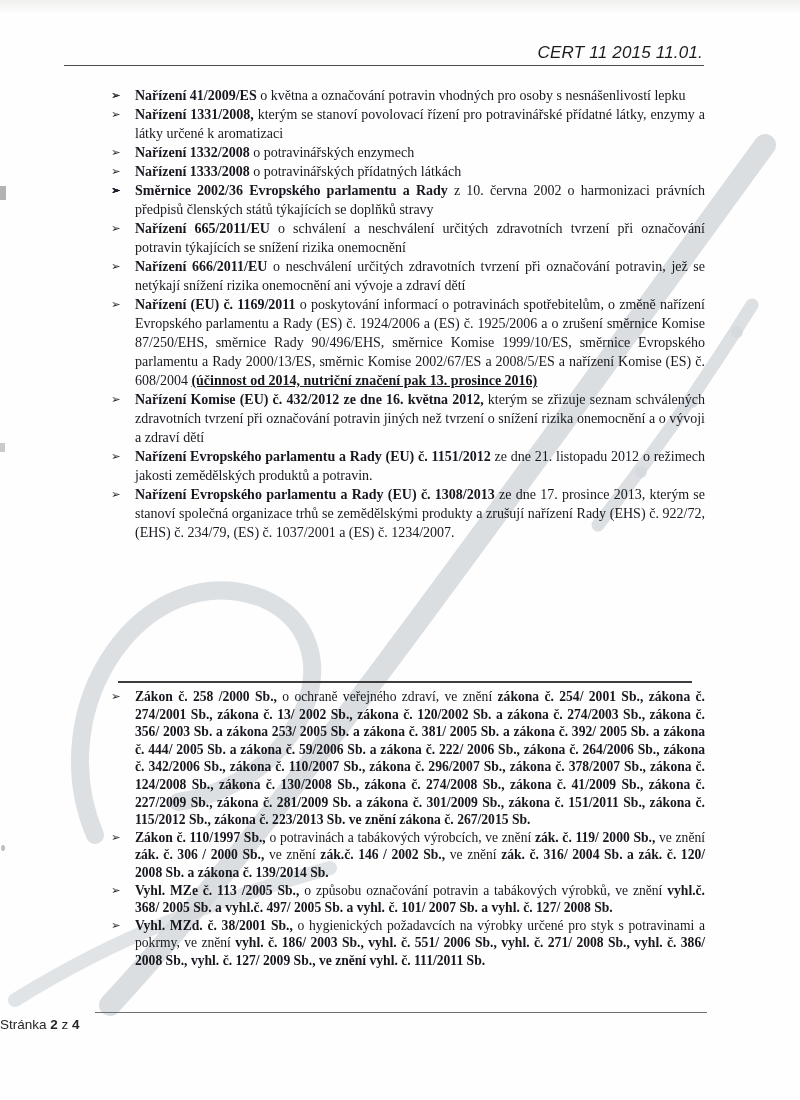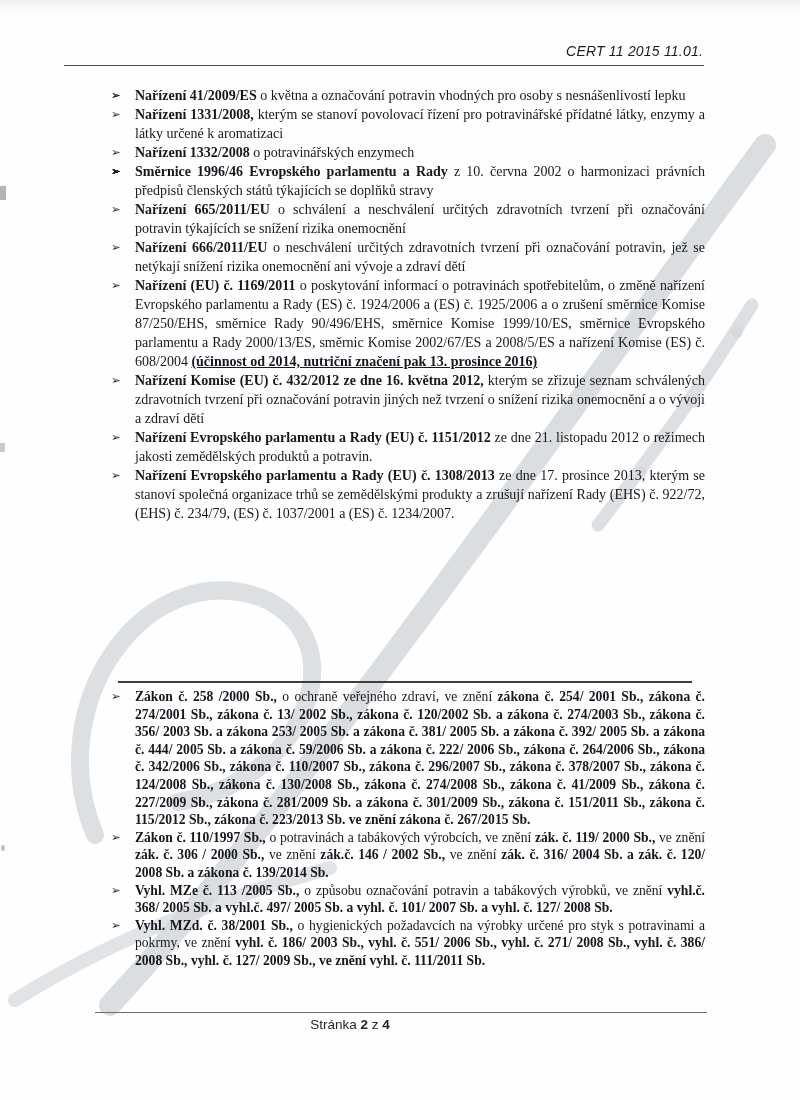--- a/index.html
+++ b/index.html
@@ -7,21 +7,21 @@
     position:relative;width:800px;height:1100px;background:#fefefe;
     background-image:linear-gradient(#f0f0ee 0px,#fefefe 14px);
     overflow:hidden;
     font-family:"Liberation Serif","DejaVu Serif",serif;
     color:#17171f;
   }
   
   .header-ref{
     position:absolute;top:43px;right:97px;
     font-family:"Liberation Sans","DejaVu Sans",sans-serif;
-    font-style:italic;font-size:14px;letter-spacing:.2px;color:#1c1c1c;text-align:right;
+    font-style:italic;font-size:17px;letter-spacing:.2px;color:#1c1c1c;text-align:right;
   }
   .header-rule{position:absolute;top:65px;left:64px;width:640px;height:1px;background:#4e4e4e;}
   
   .watermark{position:absolute;left:0;top:0;pointer-events:none;}
   
   .speck{position:absolute;background:#8b8b8b;}
   .speck1{left:0;top:186px;width:6px;height:14px;opacity:.65;}
   .speck2{left:0;top:443px;width:5px;height:9px;opacity:.45;}
   .speck3{left:1px;top:845px;width:4px;height:6px;border-radius:50%;opacity:.55;}
   
@@ -32,21 +32,21 @@
   .bullet{
     position:absolute;left:-24px;top:0;
     font-family:"DejaVu Sans",sans-serif;font-size:11.5px;color:#1d1d28;
   }
   .b{font-weight:bold;}
   .u{text-decoration:underline;}
   .section-rule{position:absolute;top:681px;left:118px;width:574px;height:2px;background:#3d3d3d;}
   
   .footer-rule{position:absolute;top:1012px;left:95px;width:612px;height:1px;background:#6f6f6f;}
   .footer-text{
-    position:absolute;top:1017px;left:0;width:700px;text-align:center;
+    position:absolute;top:1017px;left:0;width:700px;text-align:left;
     font-family:"Liberation Sans","DejaVu Sans",sans-serif;font-size:13.5px;color:#262626;
   }
 </style>
 </head>
 <body>
 
 <div class="page">
 
   <svg class="watermark" width="800" height="1100" viewBox="0 0 800 1100" aria-hidden="true">
     <g fill="none" stroke="#d4d8dc" stroke-linecap="round">
@@ -67,26 +67,26 @@
   <div class="speck speck3"></div>
 
   <div class="header-ref">CERT 11 2015 11.01.</div>
   <div class="header-rule"></div>
 
   <div class="list list-eu">
       <div class="item"><span class="bullet">➢</span></div>
       <div class="item"><span class="bullet">➢</span><span><span class="b ">Nařízení 41/2009/ES</span><span class=""> o května a označování potravin vhodných pro osoby s nesnášenlivostí lepku</span></span></div>
       <div class="item"><span class="bullet">➢</span><span><span class="b ">Nařízení 1331/2008,</span><span class=""> kterým se stanoví povolovací řízení pro potravinářské přídatné látky, enzymy a látky určené k aromatizaci</span></span></div>
       <div class="item"><span class="bullet">➢</span><span><span class="b ">Nařízení 1332/2008</span><span class=""> o potravinářských enzymech</span></span></div>
+      <div class="item"><span class="bullet">➢</span><span><span class="b ">Nařízení 1333/2008</span><span class=""> o potravinářských přídatných látkách</span></span></div>
       <div class="item"><span class="bullet">➢</span></div>
       <div class="item"><span class="bullet">➢</span></div>
       <div class="item"><span class="bullet">➢</span></div>
       <div class="item"><span class="bullet">➢</span></div>
-      <div class="item"><span class="bullet">➢</span></div>
-      <div class="item"><span class="bullet">➢</span><span><span class="b ">Směrnice 1996/46 Evropského parlamentu a Rady</span><span class=""> z 10. června 2002 o harmonizaci právních předpisů členských států týkajících se doplňků stravy</span></span></div>
+      <div class="item"><span class="bullet">➢</span><span><span class="b ">Směrnice 2002/36 Evropského parlamentu a Rady</span><span class=""> z 10. června 2002 o harmonizaci právních předpisů členských států týkajících se doplňků stravy</span></span></div>
       <div class="item"><span class="bullet">➢</span><span><span class="b ">Nařízení 665/2011/EU</span><span class=""> o schválení a neschválení určitých zdravotních tvrzení při označování potravin týkajících se snížení rizika onemocnění</span></span></div>
       <div class="item"><span class="bullet">➢</span><span><span class="b ">Nařízení 666/2011/EU</span><span class=""> o neschválení určitých zdravotních tvrzení při označování potravin, jež se netýkají snížení rizika onemocnění ani vývoje a zdraví dětí</span></span></div>
       <div class="item"><span class="bullet">➢</span><span><span class="b ">Nařízení (EU) č. 1169/2011</span><span class="">  o poskytování informací o potravinách spotřebitelům, o změně nařízení Evropského parlamentu a Rady (ES) č. 1924/2006 a (ES) č. 1925/2006 a o zrušení směrnice Komise 87/250/EHS, směrnice Rady 90/496/EHS, směrnice Komise 1999/10/ES, směrnice Evropského parlamentu a Rady 2000/13/ES, směrnic Komise 2002/67/ES a 2008/5/ES a nařízení Komise (ES) č. 608/2004 </span><span class="b u">(účinnost od 2014, nutriční značení pak 13. prosince 2016)</span></span></div>
       <div class="item"><span class="bullet">➢</span><span><span class="b ">Nařízení Komise (EU) č. 432/2012  ze dne 16. května 2012,</span><span class=""> kterým se zřizuje seznam schválených zdravotních tvrzení při označování potravin jiných než tvrzení o snížení rizika onemocnění a o vývoji a zdraví dětí</span></span></div>
       <div class="item"><span class="bullet">➢</span><span><span class="b ">Nařízení Evropského parlamentu a Rady (EU) č. 1151/2012</span><span class=""> ze dne 21. listopadu 2012 o režimech jakosti zemědělských produktů a potravin.</span></span></div>
       <div class="item"><span class="bullet">➢</span><span><span class="b ">Nařízení Evropského parlamentu a Rady (EU) č. 1308/2013</span><span class=""> ze dne 17. prosince 2013, kterým se stanoví společná organizace trhů se zemědělskými produkty a zrušují nařízení Rady (EHS) č. 922/72, (EHS) č. 234/79, (ES) č. 1037/2001 a (ES) č. 1234/2007.</span></span></div>
     </div>
 
   <div class="section-rule"></div>
 

